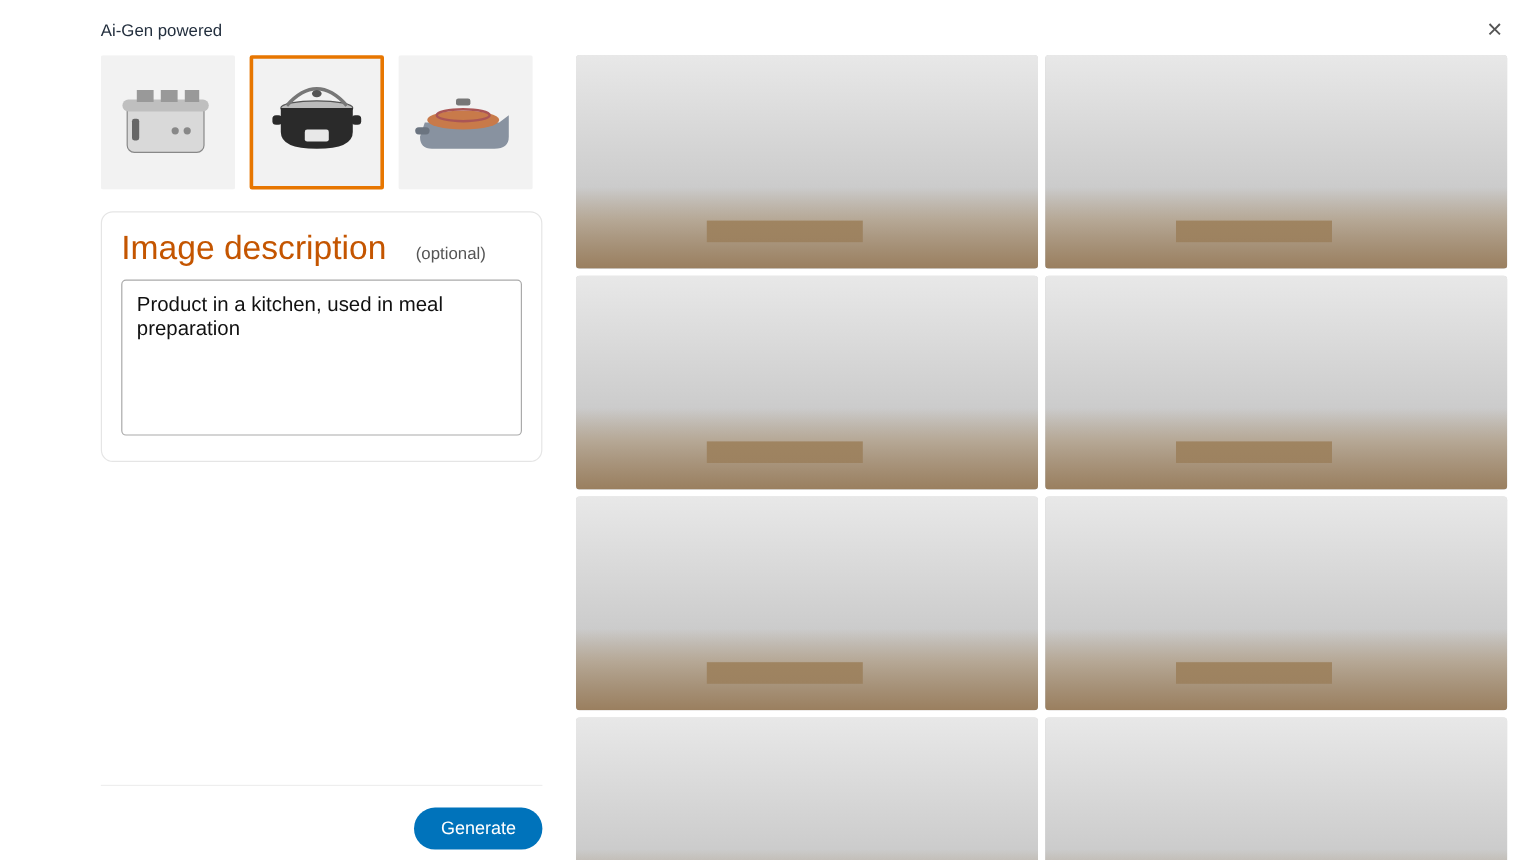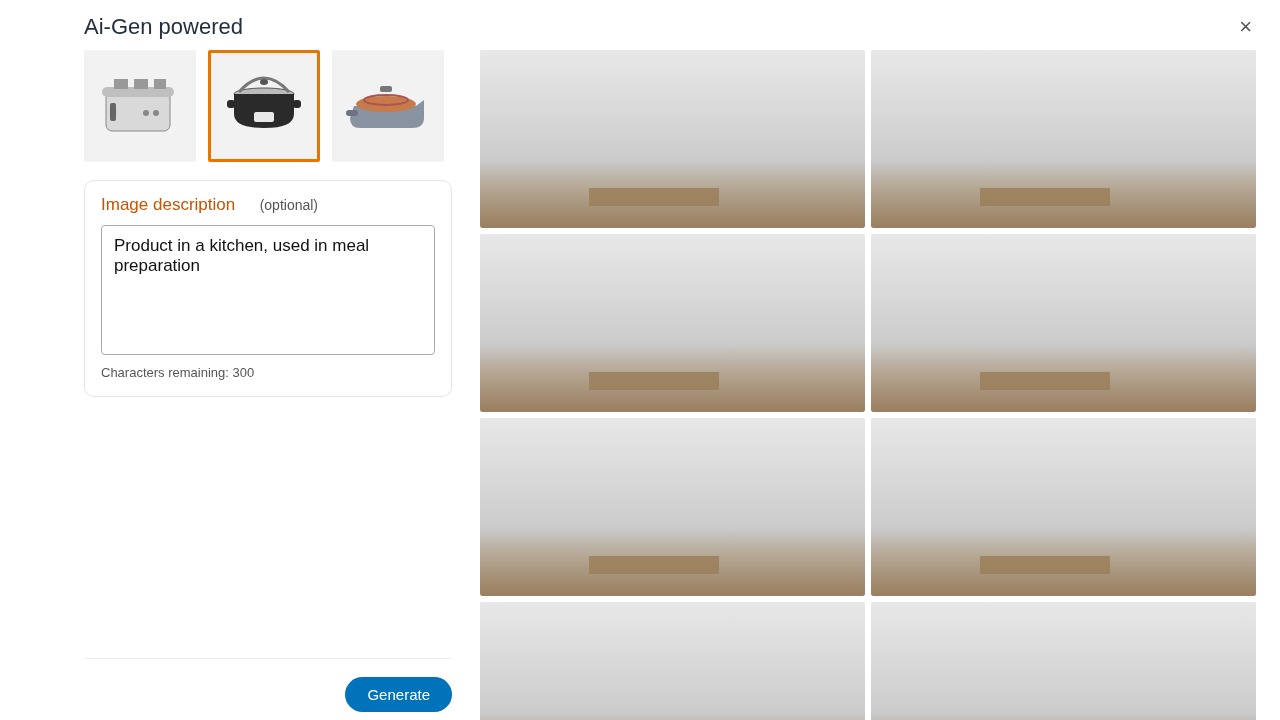--- a/index.html
+++ b/index.html
@@ -1,27 +1,27 @@
 <!DOCTYPE html>
 <html><head>
 <meta charset="utf-8">
 <style>
 *{box-sizing:border-box;margin:0;padding:0}
 body{font-family:"Amazon Ember",Arial,sans-serif;background:#fff;color:#111;width:1280px;height:720px;overflow:hidden;position:relative}
 .modal{position:absolute;inset:0;background:#fff}
 .hdr{display:flex;align-items:center;justify-content:space-between;padding:14px 28px 10px 84px}
-.hdr h1{font-size:22px;font-weight:400;color:#232f3e}
+.hdr h1{font-size:14px;font-weight:400;color:#232f3e}
 .close{font-size:22px;color:#555;cursor:pointer;line-height:1}
 .body{display:flex;height:calc(100% - 50px)}
 .left{width:480px;padding:0 28px 0 84px;display:flex;flex-direction:column}
 .thumbs{display:flex;gap:12px;margin-bottom:18px}
 .thumb{width:112px;height:112px;background:#f2f2f2;border:2px solid transparent;border-radius:2px;display:flex;align-items:center;justify-content:center;cursor:pointer}
 .thumb.sel{border:3px solid #e77600}
 .panel{border:1px solid #e5e5e5;border-radius:10px;padding:14px 16px 16px}
-.panel-title{font-size:17px;color:#c45500;font-weight:400;display:inline}
+.panel-title{font-size:28px;color:#c45500;font-weight:400;display:inline}
 .panel-opt{font-size:14px;color:#555;margin-left:20px}
 .ta{width:100%;height:130px;margin-top:10px;border:1px solid #aaa;border-radius:4px;padding:10px 12px;font-size:17px;font-family:inherit;resize:none;color:#111}
 .count{font-size:13px;color:#555;margin-top:6px}
 .btnrow{margin-top:auto;display:flex;justify-content:flex-end;padding:18px 0 8px;border-top:1px solid #eee}
 .btn{background:#0073bb;color:#fff;border:none;border-radius:18px;padding:9px 22px;font-size:15px;cursor:pointer}
 .right{flex:1;padding:0 24px 0 0;overflow-y:auto}
 .grid{display:grid;grid-template-columns:1fr 1fr;gap:6px}
 .gen{height:178px;border-radius:3px;background:#d4d4d4;position:relative;overflow:hidden}
 .gen::before{content:"";position:absolute;inset:0;background:linear-gradient(180deg,#e8e8e8 0%,#cfcfcf 55%,#b8b8b8 100%)}
 .gen::after{content:"";position:absolute;left:0;right:0;bottom:0;height:38%;background:linear-gradient(180deg,transparent,#aa906e88 40%,#9a7f5f)}
@@ -72,23 +72,20 @@
             <rect x="36" y="8" width="12" height="6" rx="2" fill="#777"></rect>
             <rect x="2" y="32" width="12" height="6" rx="3" fill="#6b7480"></rect>
           </svg>
         </div>
       </div>
 
       <div class="panel">
         <span class="panel-title">Image description</span>
         <span class="panel-opt">(optional)</span>
         <textarea class="ta" style="">Product in a kitchen, used in meal preparation</textarea>
-        <div class="count">
-          <span>Characters remaining: </span><span>300</span>
-        </div>
       </div>
 
       <div class="btnrow">
         <button class="btn">Generate</button>
       </div>
     </div>
 
     <div class="right">
       <div class="grid">
         <div class="gen">

